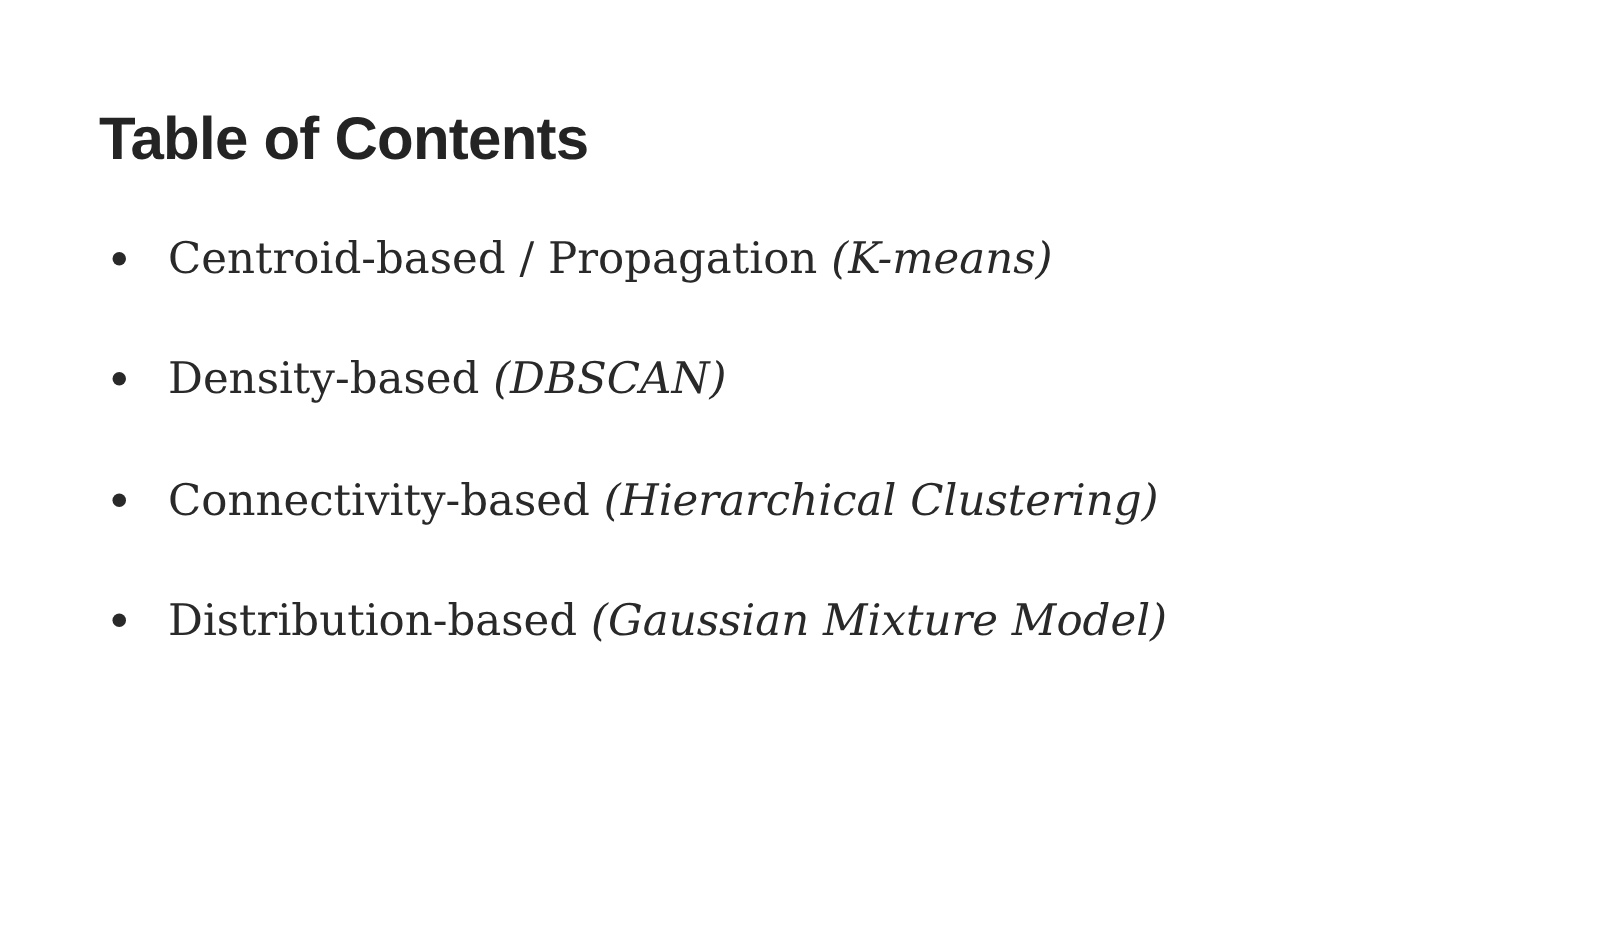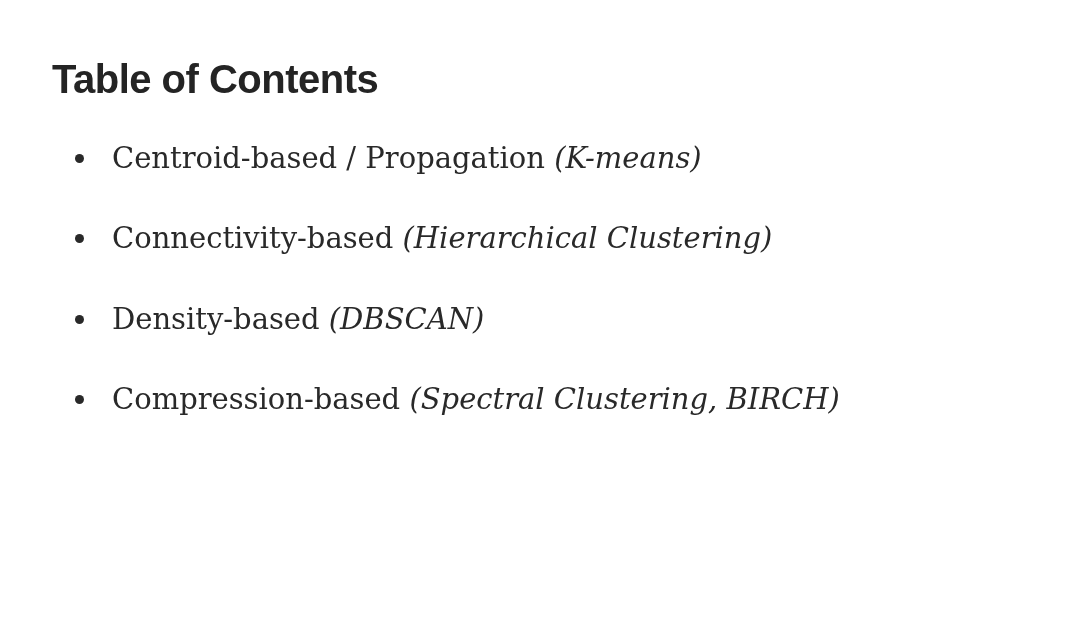--- a/index.html
+++ b/index.html
@@ -10,21 +10,21 @@
   .page {
     position: relative;
     width: 1072px;
     height: 628px;
     background: #ffffff;
     overflow: hidden;
     box-sizing: border-box;
     padding: 56px 40px 0 52px;
   }
   .toc-heading {
-    margin: 0;
+    margin: 14px;
     font-family: "Liberation Sans", "DejaVu Sans", sans-serif;
     font-weight: 700;
     font-size: 40px;
     line-height: 1.15;
     letter-spacing: -0.5px;
     color: #242424;
   }
   ul.toc-list {
     list-style: none;
     margin: 38px 0 0 0;
@@ -63,29 +63,29 @@
 
   <ul class="toc-list">
 
     <li>
       <span class="bullet"></span>
       <span>Centroid-based / Propagation </span><em>(K-means)</em>
     </li>
 
     <li>
       <span class="bullet"></span>
-      <span>Connectivity-based </span><em>(Hierarchical Clustering)</em>
+      <span>Density-based </span><em>(DBSCAN)</em>
     </li>
 
     <li>
       <span class="bullet"></span>
-      <span>Density-based </span><em>(DBSCAN)</em>
+      <span>Connectivity-based </span><em>(Hierarchical Clustering)</em>
     </li>
-
 
 
     <li>
       <span class="bullet"></span>
-      <span>Compression-based </span><em>(Spectral Clustering, BIRCH)</em>
+      <span>Distribution-based </span><em>(Gaussian Mixture Model)</em>
     </li>
+
 
   </ul>
 </div>
 
 </body></html>

